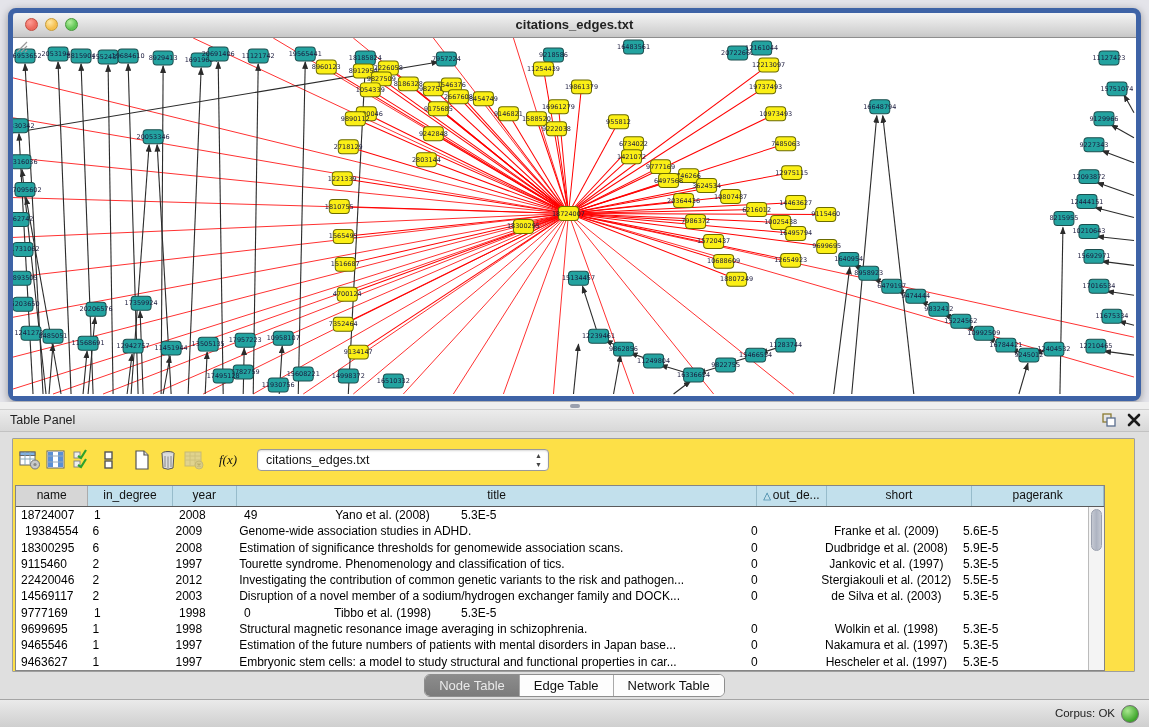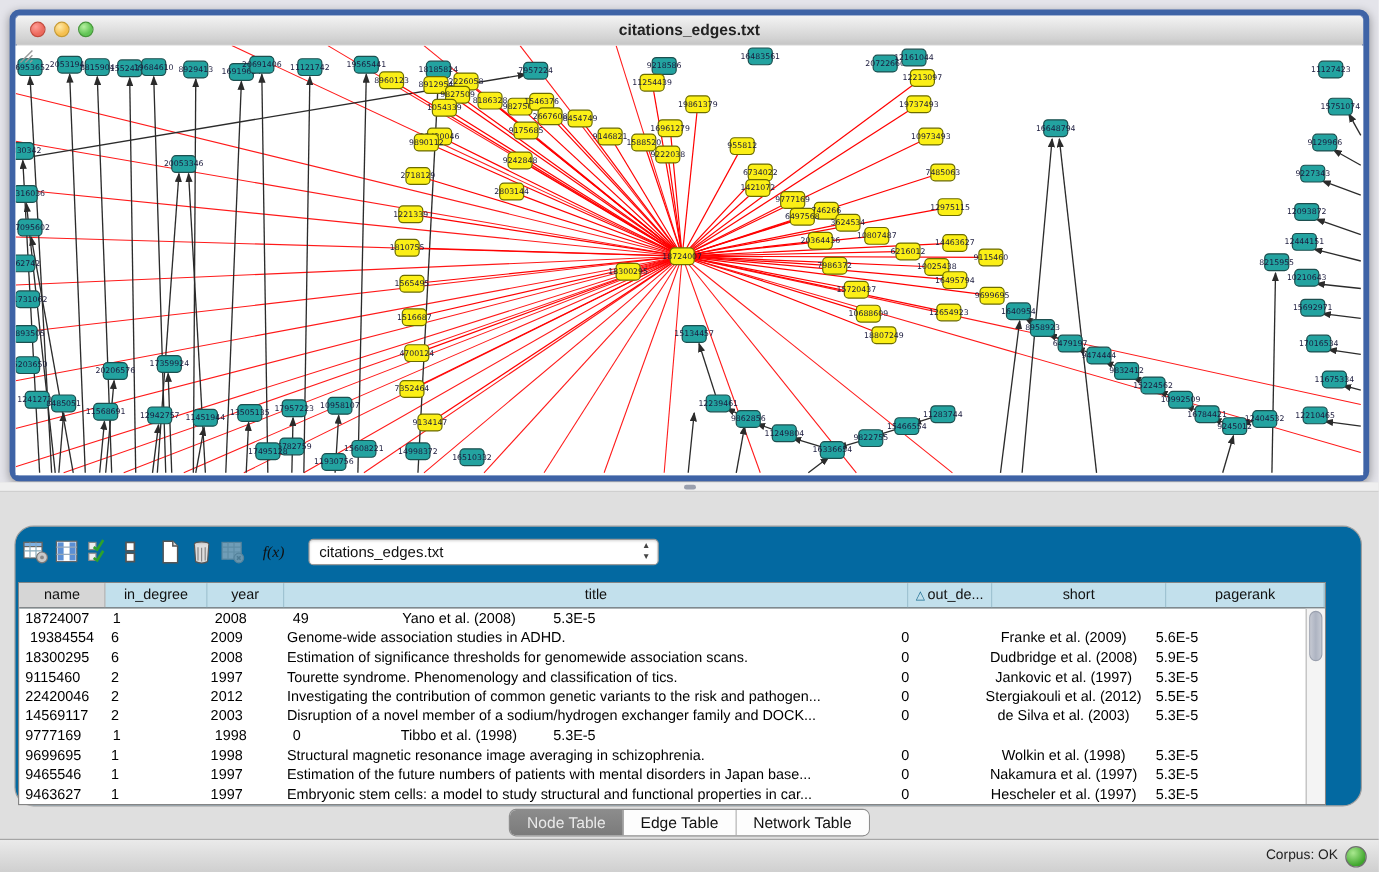--- a/index.html
+++ b/index.html
@@ -25,21 +25,21 @@
   
   .table-panel{position:absolute;left:0;top:402px;width:1149px;height:325px;background:#DFDFDF;}
   .divider{position:absolute;left:0;top:0;width:100%;height:7px;background:#EFEFEF;border-bottom:1px solid #CFCFCF;}
   .divider .knob{position:absolute;left:570px;top:2px;width:10px;height:4px;background:#9aa0ae;border-radius:2px;}
   .tp-header{position:absolute;left:0;top:8px;width:100%;height:21px;
     background:linear-gradient(#ECECEC,#D8D8D8);border-bottom:1px solid #C2C2C2;}
   .tp-title{position:absolute;left:10px;top:3px;font-size:12.5px;color:#222;}
   .tp-actions{position:absolute;right:8px;top:2px;display:flex;gap:10px;align-items:center;}
 
   .groupbox{position:absolute;left:12px;top:36px;width:1123px;height:234px;box-sizing:border-box;
-    border:1px solid #9E9E9E;border-radius:16px;background:#0369a1;}
+    border:1px solid #9E9E9E;border-radius:1px;background:#fde047;}
   .toolbar{position:absolute;left:4px;top:6px;height:30px;display:flex;align-items:center;}
   .tool-btn{width:26px;height:26px;display:flex;align-items:center;justify-content:center;}
   .combo{width:292px;height:22px;box-sizing:border-box;background:#fff;border:1px solid #9a9a9a;
     border-radius:4px;margin-left:16px;display:flex;align-items:center;position:relative;
     box-shadow:inset 0 1px 2px rgba(0,0,0,.15);}
   .combo .val{font-size:12.5px;padding-left:8px;flex:1;}
   .combo .arrows{position:absolute;right:6px;top:1px;font-size:7px;line-height:9px;color:#444;text-align:center;}
 
   .tbl{position:absolute;left:2px;top:46px;width:1090px;height:186px;box-sizing:border-box;
     background:#fff;border:1px solid #858585;display:flex;flex-direction:column;}
@@ -752,20 +752,36 @@
     <svg class="grip" width="16" height="16">
       <path d="M14,4 L4,14 M14,8 L8,14 M14,12 L12,14" stroke="#999" stroke-width="1.2" fill="none"></path>
     </svg>
   </div>
 </div>
 
 <div class="table-panel">
   <div class="divider">
       <span class="knob"></span>
     </div>
+  <div class="tp-header">
+    <span class="tp-title">Table Panel</span>
+    <span class="tp-actions">
+      <span class="floatbtn">
+        <svg width="16" height="16">
+          <rect x="2" y="2" width="8" height="8" fill="none" stroke="#8a7a30" stroke-width="1.3"></rect>
+          <rect x="6" y="6" width="8" height="8" fill="#fff" stroke="#5a6e8e" stroke-width="1.3"></rect>
+        </svg>
+      </span>
+      <span class="xbtn">
+        <svg width="14" height="14">
+            <path d="M2,2 L12,12 M12,2 L2,12" stroke="#1a1a1a" stroke-width="2.6" stroke-linecap="round"></path>
+          </svg>
+      </span>
+    </span>
+  </div>
 
   <div class="groupbox">
     <div class="toolbar">
       <span class="tool-btn">
         <svg width="22" height="22">
           <rect x="1" y="3" width="15" height="13" fill="#fff" stroke="#666"></rect>
           <rect x="1" y="3" width="15" height="3.5" fill="#7FB2E5" stroke="#666"></rect>
           <path d="M1,10 h15 M6,3 v13 M11,3 v13" stroke="#8ab" stroke-width="1"></path>
           <circle cx="16" cy="15.5" r="4.5" fill="#C9C9C9" stroke="#777"></circle>
           <circle cx="16" cy="15.5" r="1.6" fill="#888"></circle>

